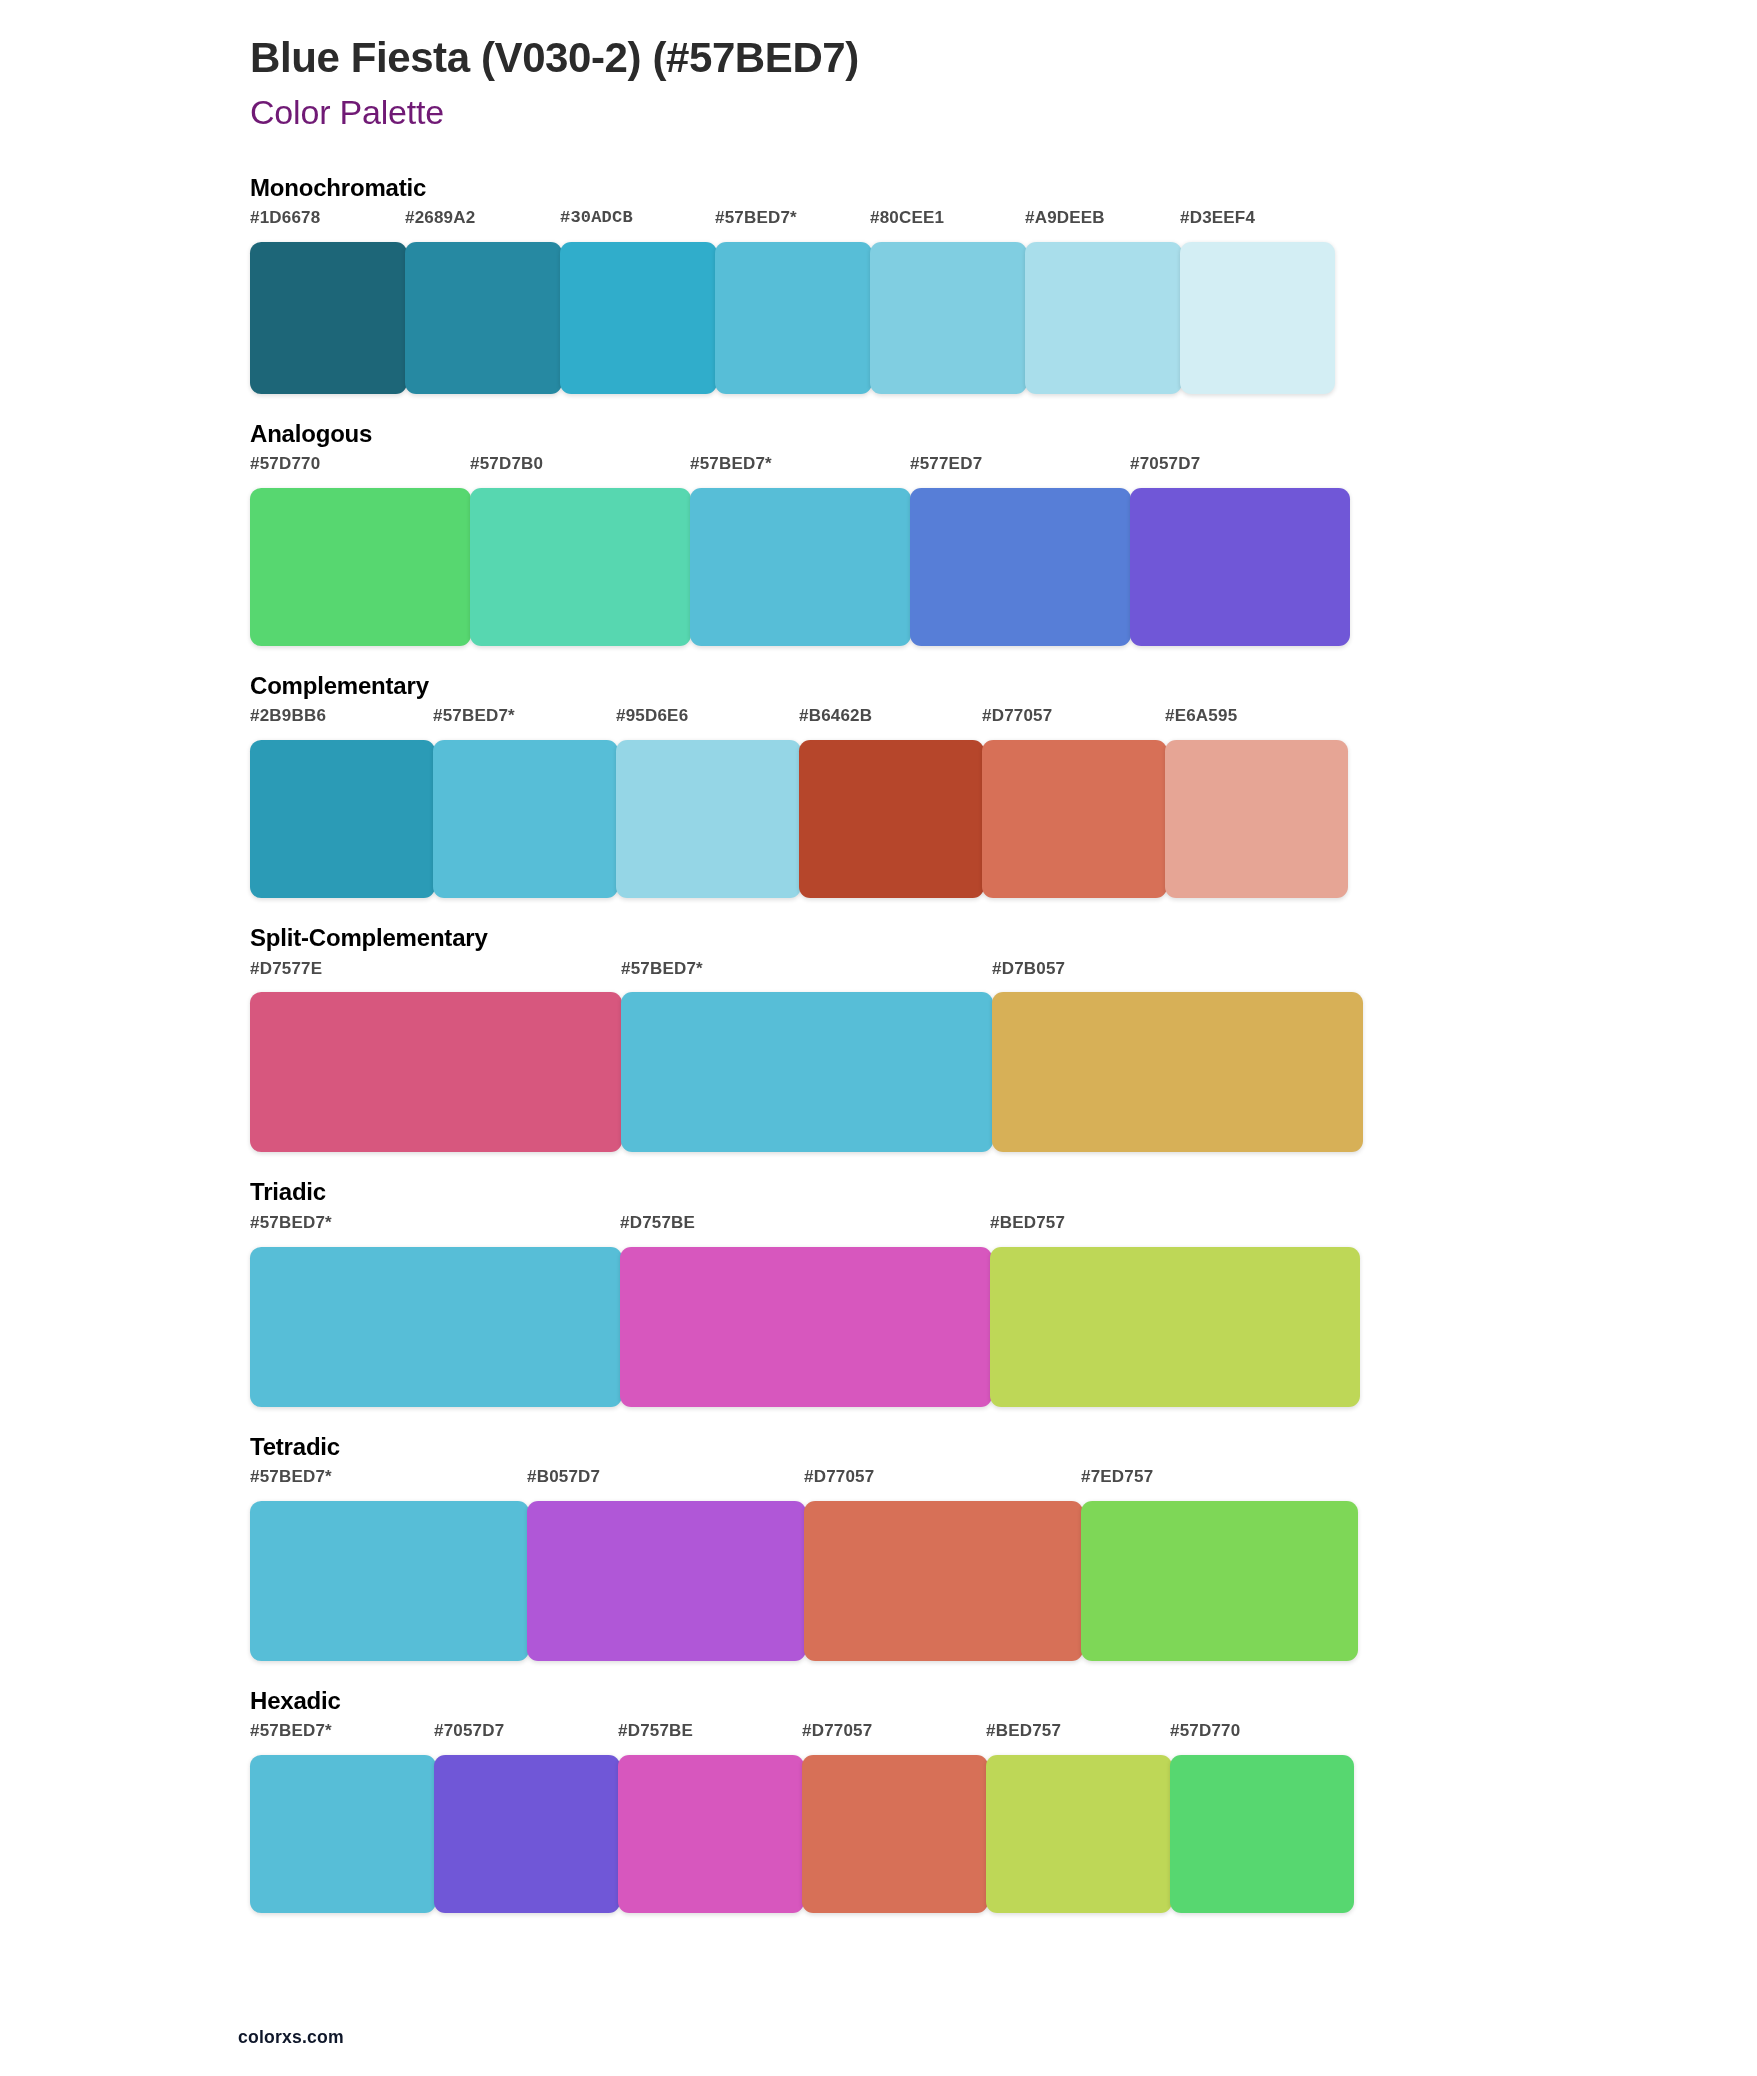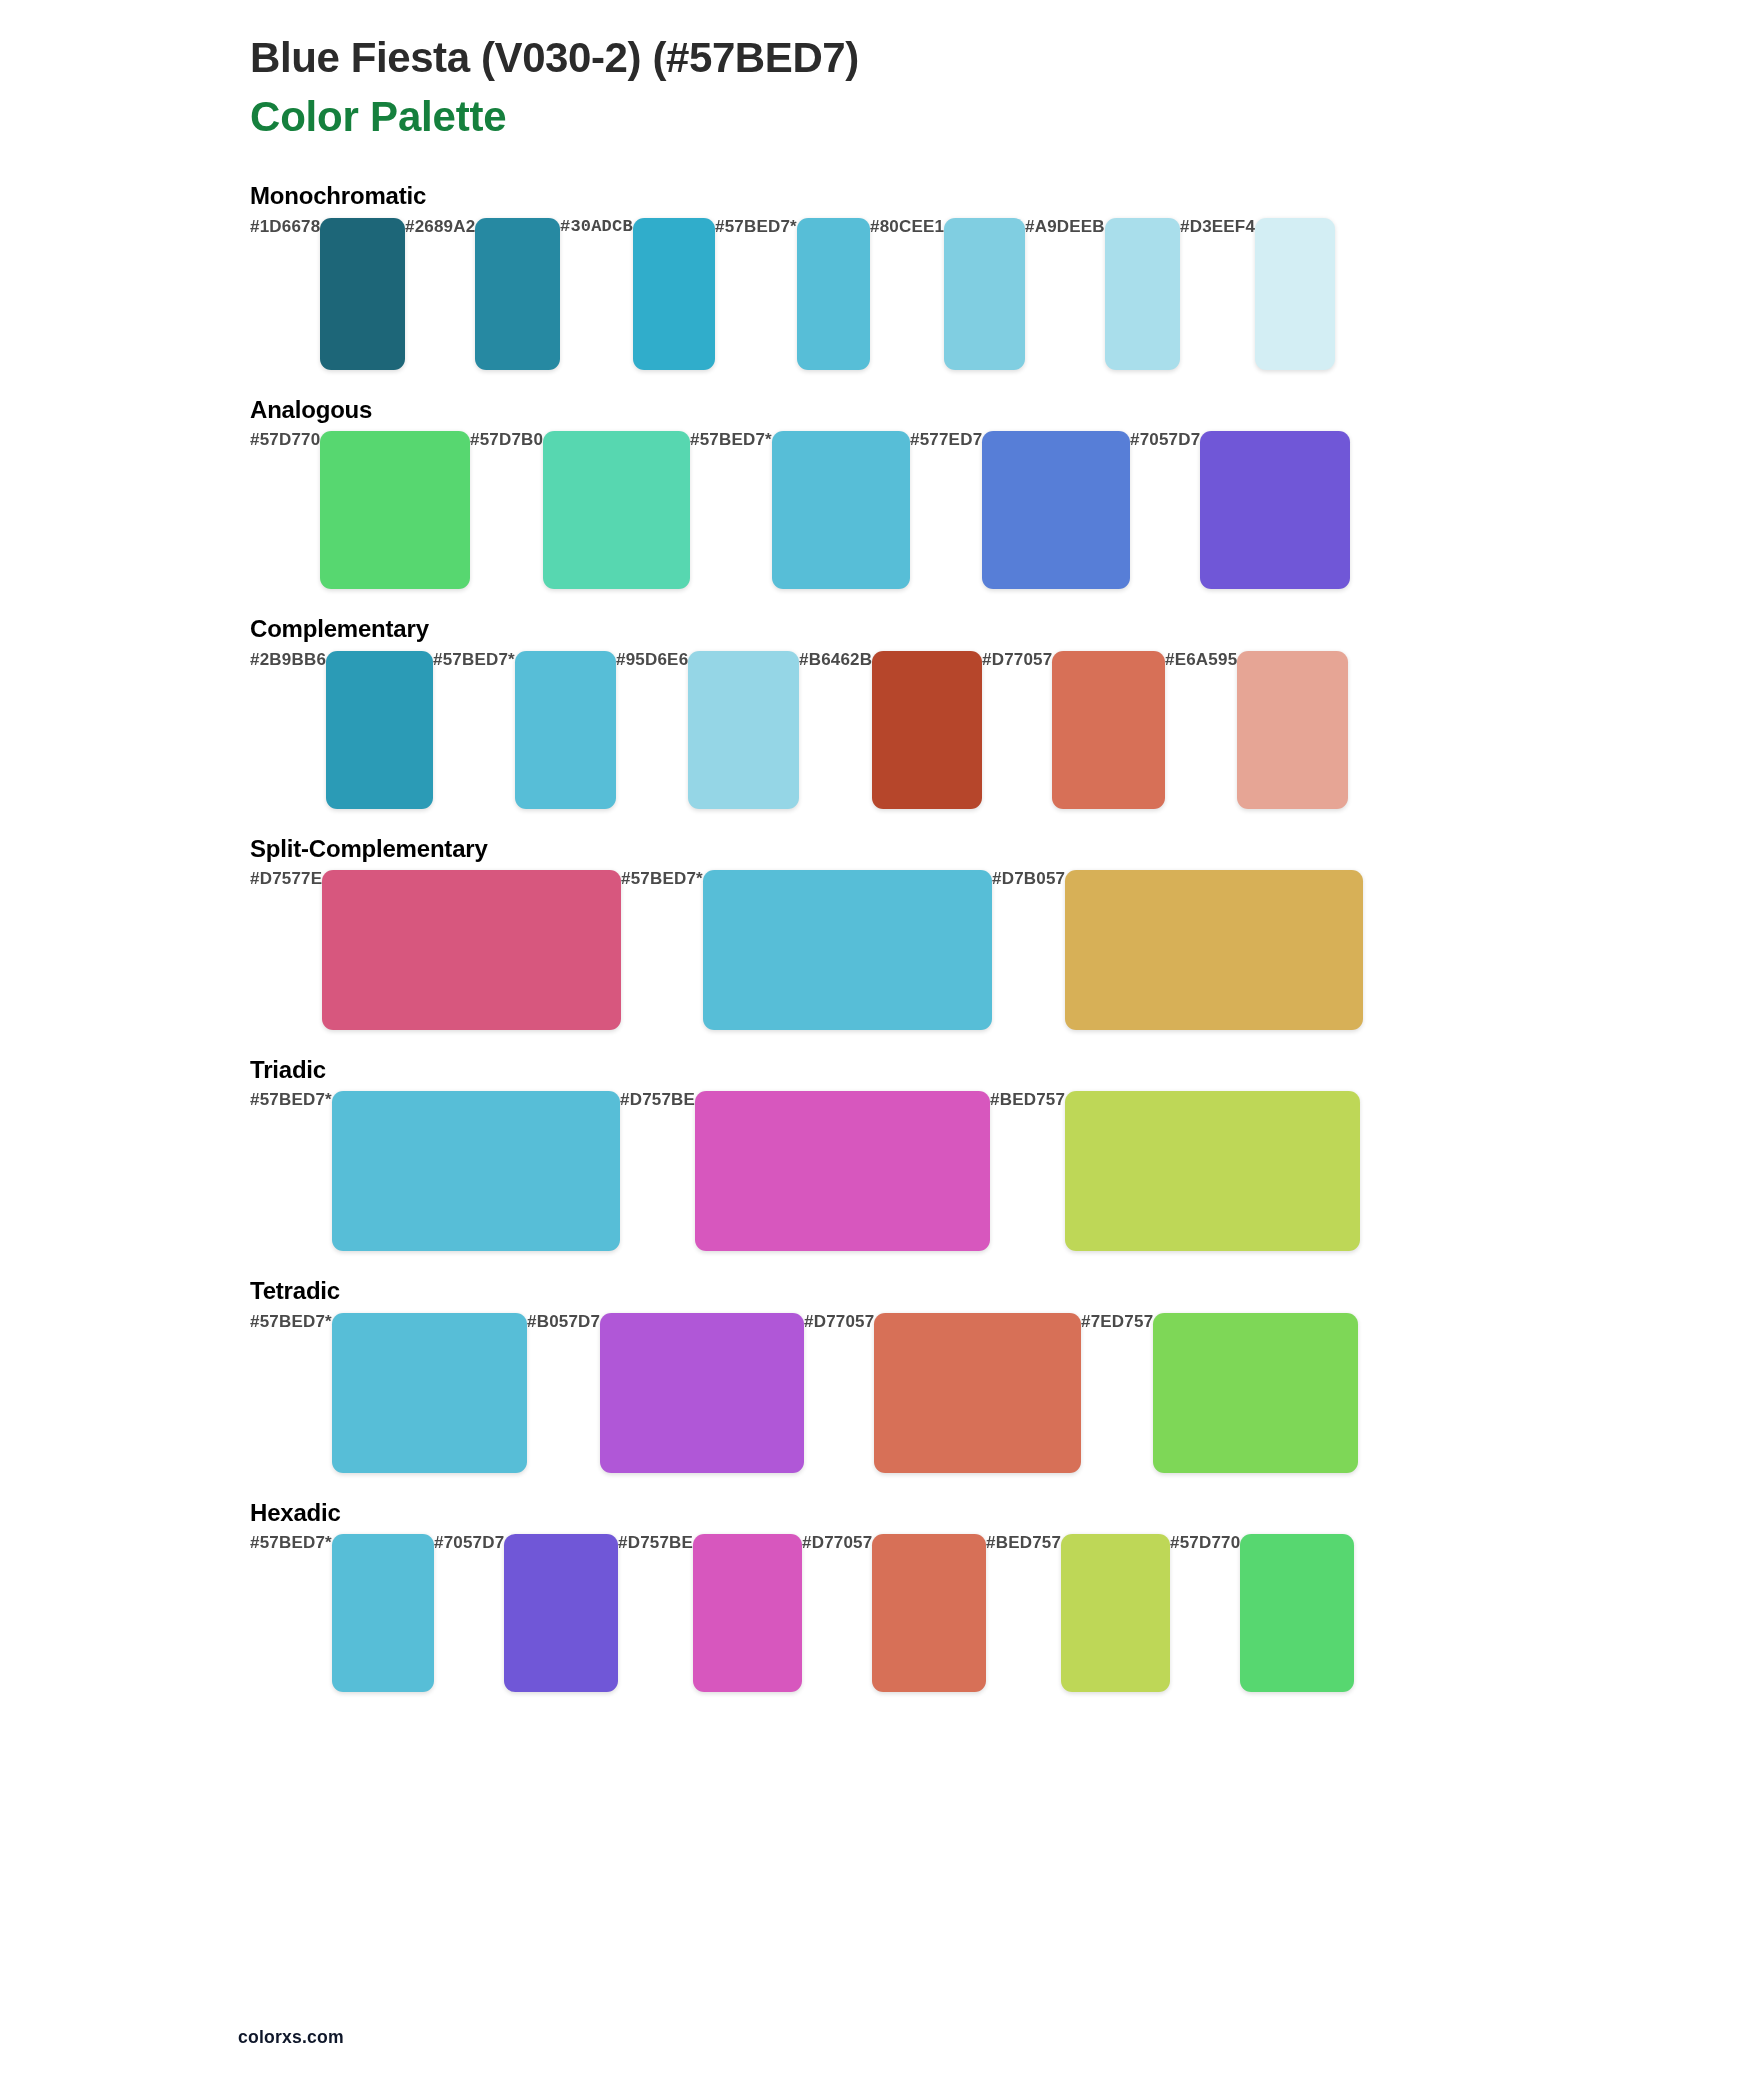--- a/index.html
+++ b/index.html
@@ -26,23 +26,23 @@
   .title {
     font-size: 42px;
     font-weight: bold;
     color: #2b2b2b;
     letter-spacing: -0.4px;
     line-height: 1.12;
     margin: 0;
     white-space: nowrap;
   }
   .subtitle {
-    font-size: 42px;
-    font-weight: bold;
-    color: #15803d;
+    font-size: 34px;
+    font-weight: normal;
+    color: #701a75;
     letter-spacing: -0.2px;
     line-height: 1.1;
     margin: 12.8px 0 0 0;
   }
   .sections {
     margin-top: 43px;
     padding-left: 238px;
   }
   .section {
     margin-bottom: 27px;
@@ -55,20 +55,22 @@
     margin: 0 0 8px 0;
     line-height: 1.1;
   }
   .swatch-row {
     display: flex;
     align-items: flex-start;
   }
   .swatch-cell {
     position: relative;
     display: flex;
+    flex-direction: column;
+    gap: 7px;
   }
   .swatch-label {
     font-size: 17px;
     font-weight: bold;
     color: #4a4a4a;
     letter-spacing: 0.2px;
     line-height: 1;
     padding-bottom: 8.8px;
     white-space: nowrap;
   }

